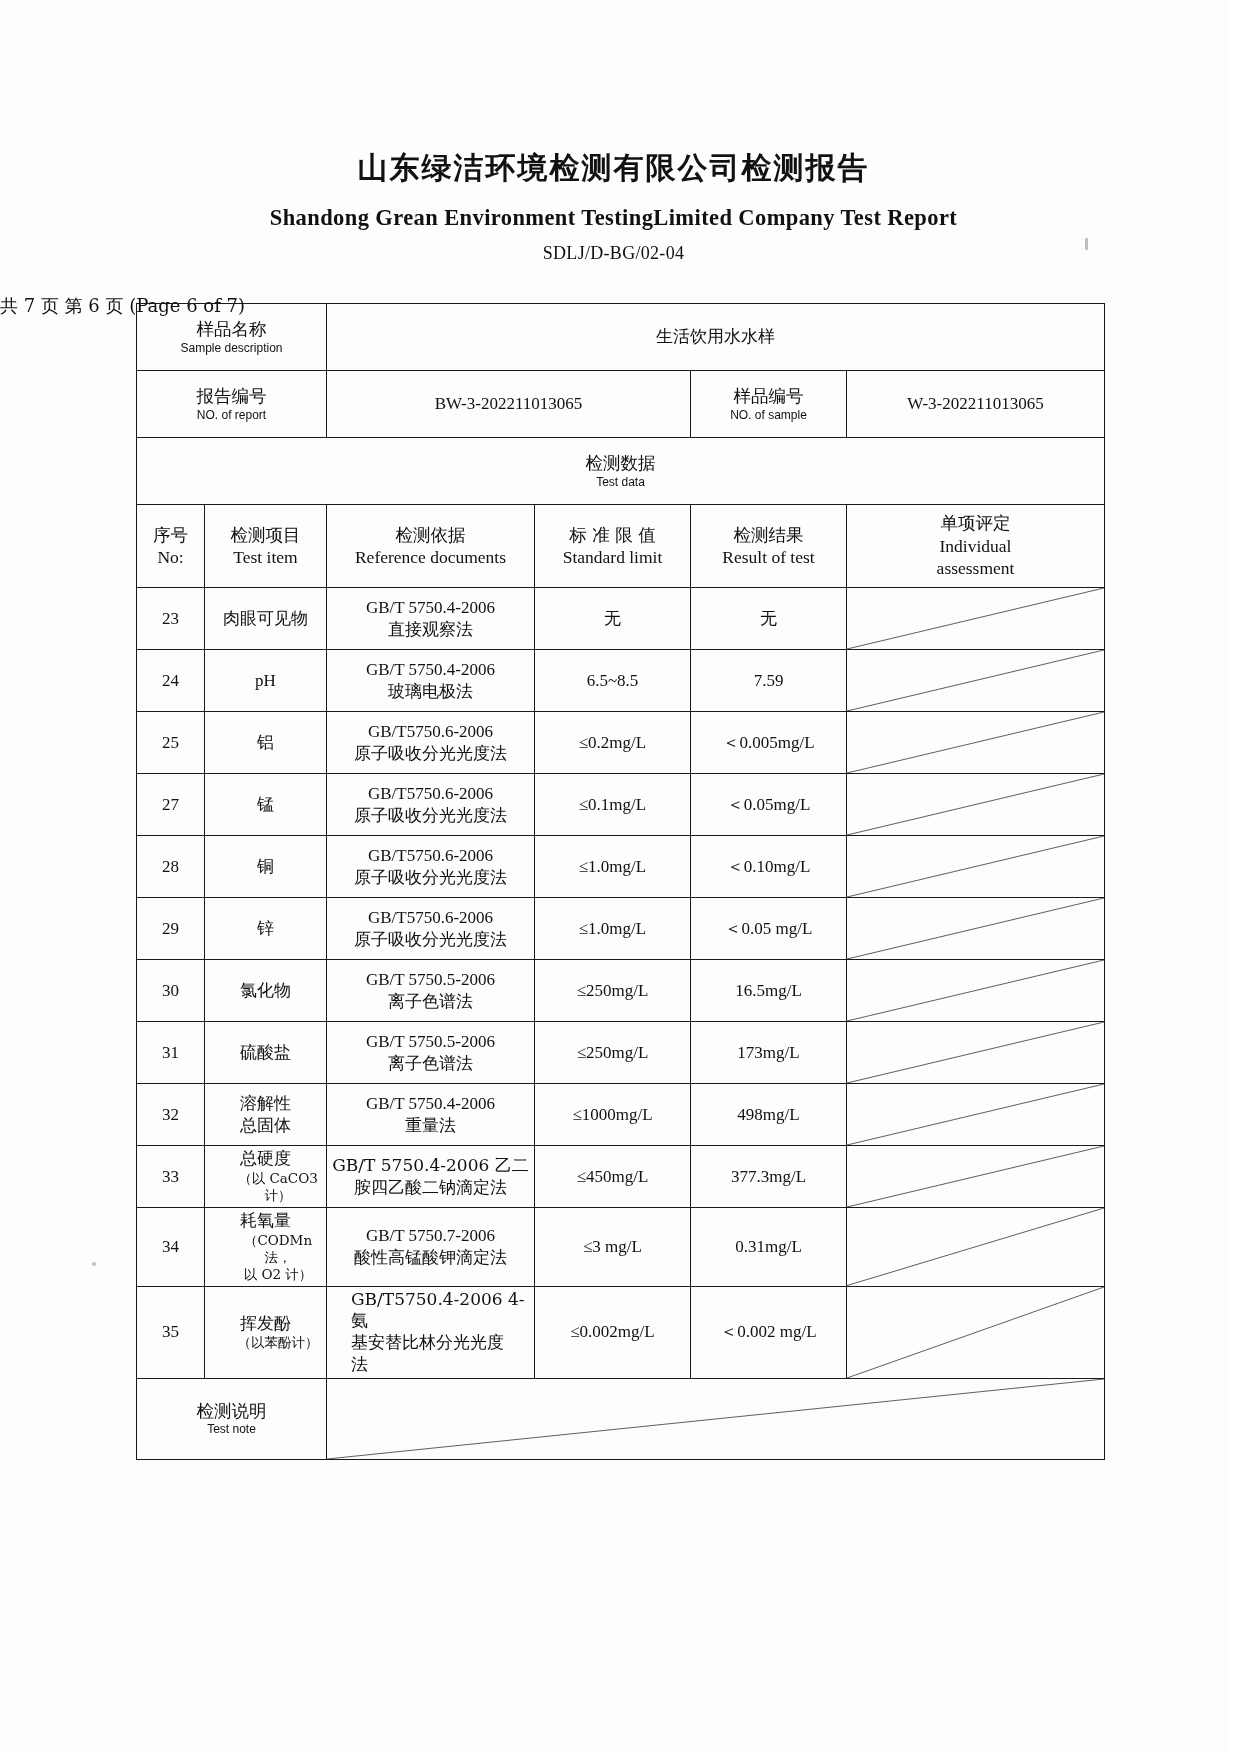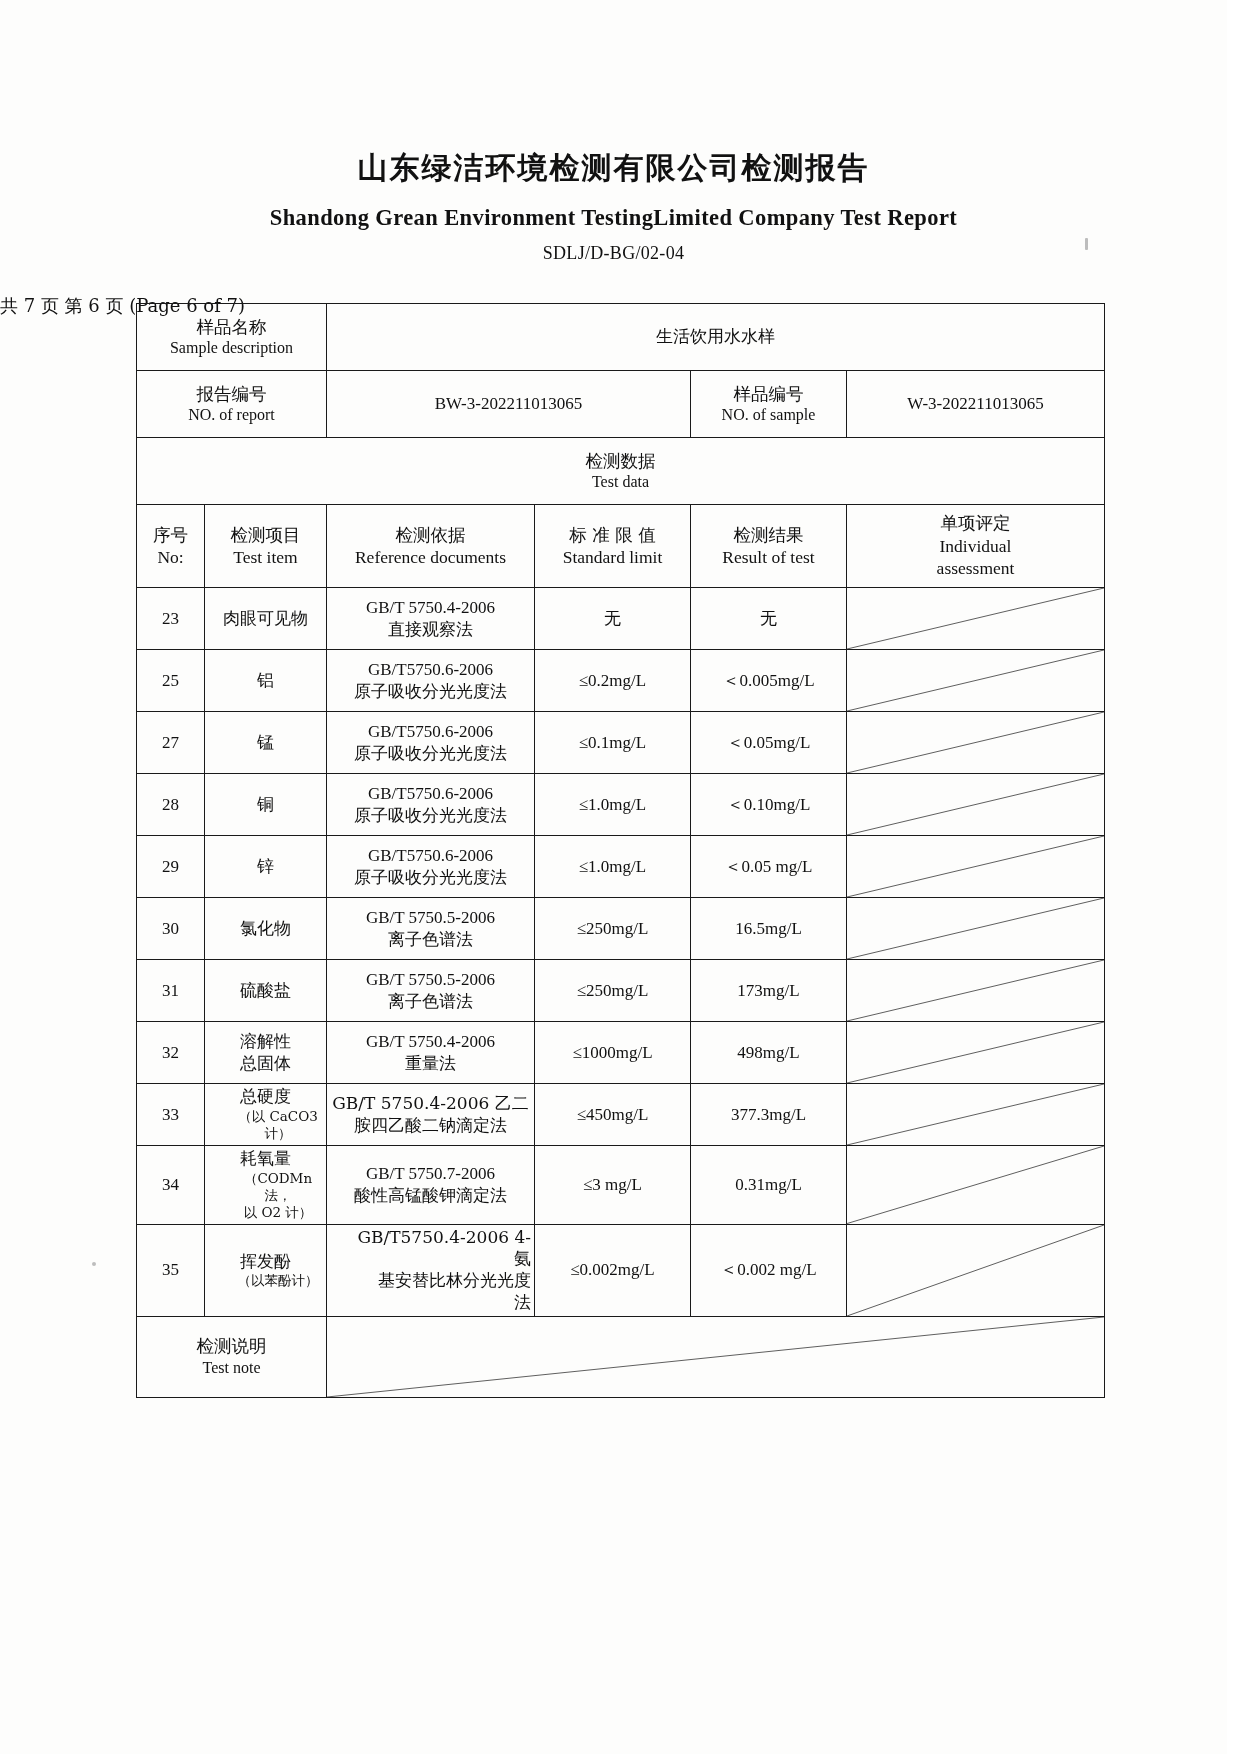--- a/index.html
+++ b/index.html
@@ -67,21 +67,21 @@
     border: 1.4px solid #1a1a1a;
     text-align: center;
     vertical-align: middle;
     padding: 2px 3px;
     font-size: 17px;
     line-height: 1.28;
   }
   .cn { font-family: "DejaVu Serif", serif; }
   .two-line { line-height: 1.35; }
   .lbl-cn { font-family: "DejaVu Serif", serif; font-size: 17.5px; }
-  .lbl-en { font-family: Liberation Serif, serif; font-size: 16px; }
+  .lbl-en { font-family: Liberation Sans, sans-serif; font-size: 12px; }
 
   .sample-name-cell { height: 62px; }
   .big-cn { font-family: "DejaVu Serif", serif; font-size: 18.5px; }
 
   .testdata-cell { height: 62px; }
 
   .colhead td { height: 78px; }
   .colhead .l1 { font-family: "DejaVu Serif", serif; font-size: 17.5px; }
   .colhead .l2 { font-family: "Liberation Serif", serif; font-size: 17.5px; }
 
@@ -204,20 +204,37 @@
         <td class="cn">无</td>
         <td class="diag">
           <div class="diag-inner">
               <svg viewBox="0 0 100 100" preserveAspectRatio="none">
                 <line x1="0" y1="100" x2="100" y2="0" stroke="#1a1a1a" stroke-width="0.7" vector-effect="non-scaling-stroke"></line>
               </svg>
             </div>
         </td>
       </tr>
 
+      <tr class="row-data">
+        <td>24</td>
+        <td>pH</td>
+        <td class="ref-cell">
+          <div>GB/T 5750.4-2006</div>
+          <div class="cn">玻璃电极法</div>
+        </td>
+        <td>6.5~8.5</td>
+        <td>7.59</td>
+        <td class="diag">
+          <div class="diag-inner">
+              <svg viewBox="0 0 100 100" preserveAspectRatio="none">
+                <line x1="0" y1="100" x2="100" y2="0" stroke="#1a1a1a" stroke-width="0.7" vector-effect="non-scaling-stroke"></line>
+              </svg>
+            </div>
+        </td>
+      </tr>
 
       <tr class="row-data">
         <td>25</td>
         <td class="cn">铝</td>
         <td class="ref-cell">
           <div>GB/T5750.6-2006</div>
           <div class="cn">原子吸收分光光度法</div>
         </td>
         <td>≤0.2mg/L</td>
         <td>＜0.005mg/L</td>
@@ -384,21 +401,21 @@
             </div>
         </td>
       </tr>
 
       <tr class="row-data">
         <td>35</td>
         <td class="cn two-line" style="height:74px">
           <div>挥发酚</div>
           <div class="small-note">（以苯酚计）</div>
         </td>
-        <td class="ref-cell" style="text-align:right;padding-left:24px">
+        <td class="ref-cell" style="text-align:left;padding-left:24px">
           <div class="cn">GB/T5750.4-2006 4-氨</div>
           <div class="cn">基安替比林分光光度</div>
           <div class="cn">法</div>
         </td>
         <td>≤0.002mg/L</td>
         <td>＜0.002 mg/L</td>
         <td class="diag">
           <div class="diag-inner">
               <svg viewBox="0 0 100 100" preserveAspectRatio="none">
                 <line x1="0" y1="100" x2="100" y2="0" stroke="#1a1a1a" stroke-width="0.7" vector-effect="non-scaling-stroke"></line>

